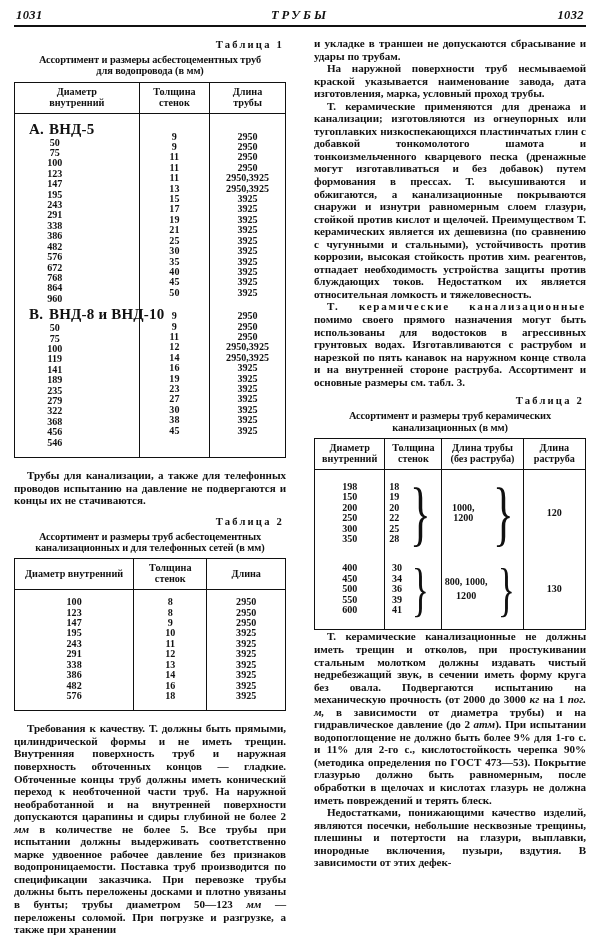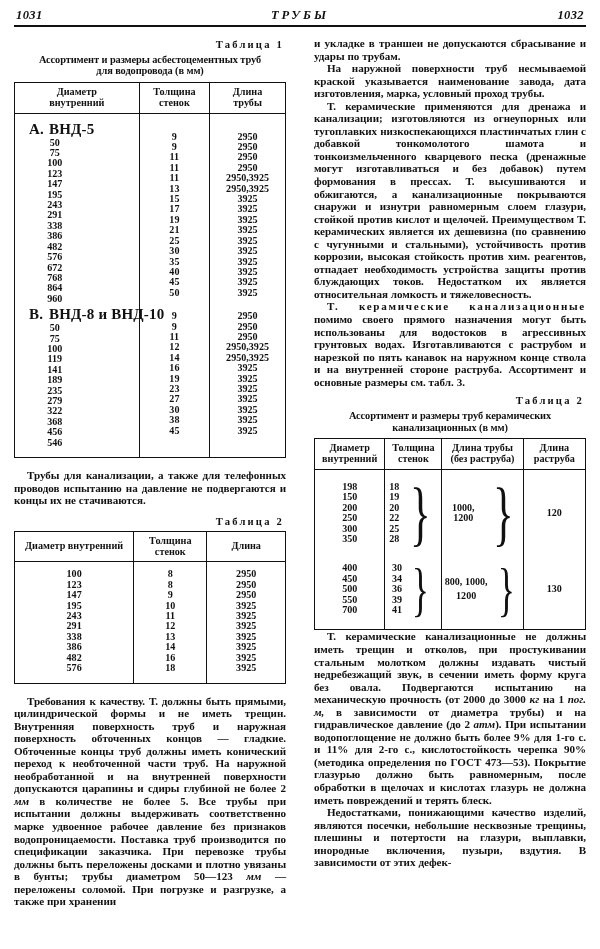--- a/index.html
+++ b/index.html
@@ -277,20 +277,24 @@
                   <div class="num">3925</div>
                 </div>
               </td>
           </tr>
         </tbody>
       </table>
 
       <p class="body" style="margin-top:11px">Трубы для канализации, а также для телефонных проводов испытанию на давление не подвергаются и концы их не стачиваются.</p>
 
       <div class="tbl-num" style="margin-top:9px">Таблица 2</div>
+      <div class="tbl-cap">
+        <span>Ассортимент и размеры труб асбестоцементных</span><br>
+        <span>канализационных и для телефонных сетей (в мм)</span>
+      </div>
 
       <table class="t t2">
         <colgroup>
             <col style="width:44%">
             <col style="width:27%">
             <col style="width:29%">
           </colgroup>
         <thead>
           <tr>
             <th>Диаметр  внутренний</th>
@@ -410,21 +414,21 @@
                     <div class="num">250</div>
                     <div class="num">300</div>
                     <div class="num">350</div>
                   </div>
                   <div style="height: 9px; font-size: 10px;">&nbsp;</div>
                   <div class="seg">
                     <div class="num">400</div>
                     <div class="num">450</div>
                     <div class="num">500</div>
                     <div class="num">550</div>
-                    <div class="num">700</div>
+                    <div class="num">600</div>
                   </div>
                 </div>
               </td>
             <td>
                 <div class="cellpad num" id="t3-c2">
                   <div class="seg">
                     <div class="mid">
                       <div class="stack">
                         <div class="num">18</div>
                         <div class="num">19</div>

